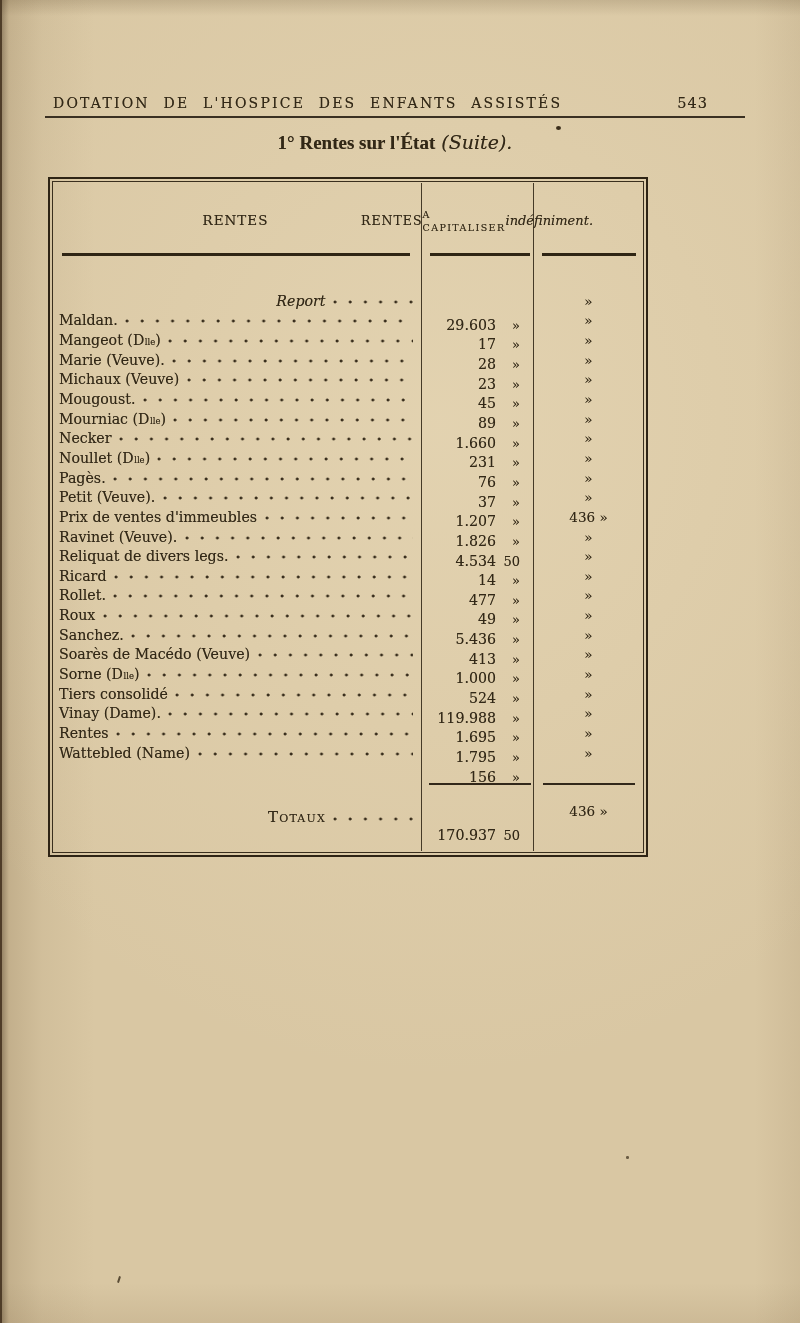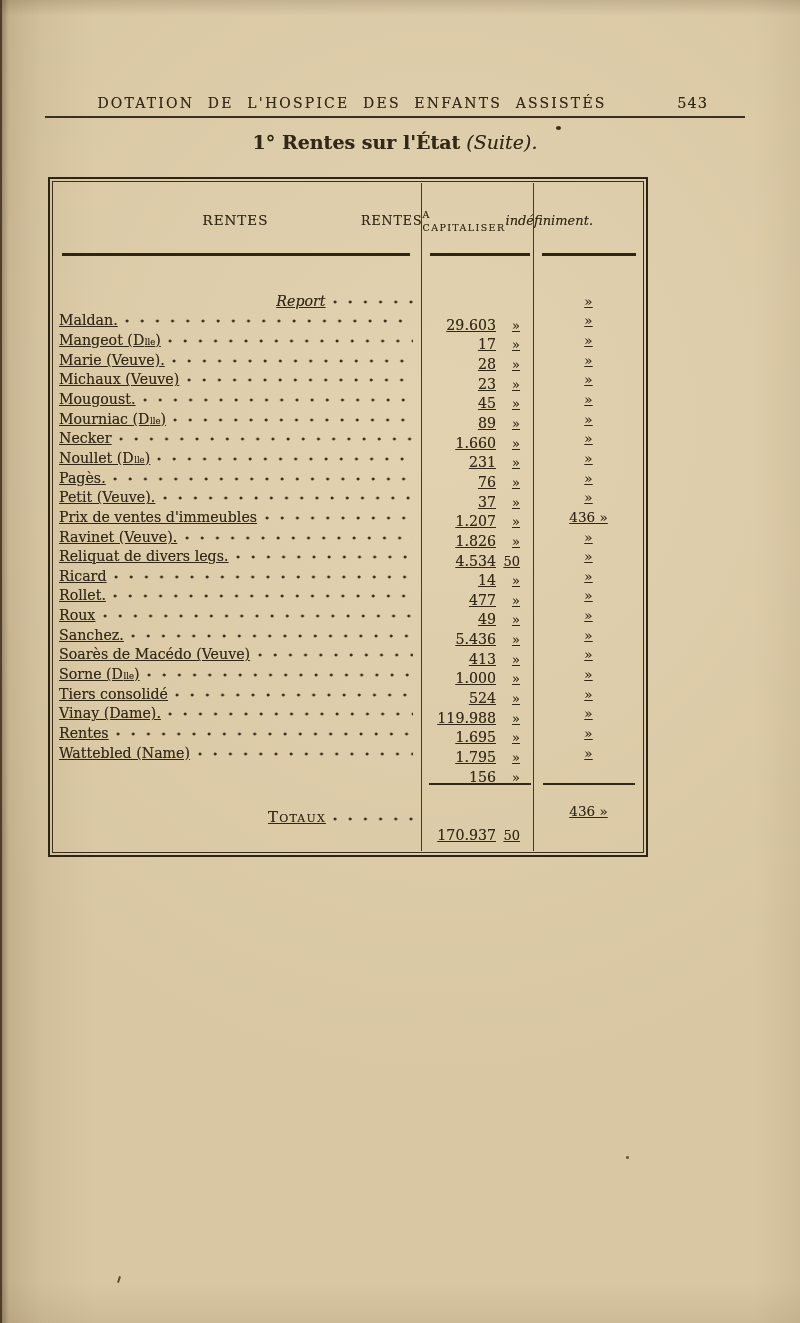--- a/index.html
+++ b/index.html
@@ -11,31 +11,31 @@
       radial-gradient(120% 80% at 55% 32%, rgba(238,224,192,0.45), rgba(0,0,0,0) 62%),
       linear-gradient(90deg, rgba(62,44,22,0.50) 0px, rgba(116,92,58,0.22) 9px, rgba(116,92,58,0.08) 42px, rgba(0,0,0,0) 95px),
       linear-gradient(180deg, rgba(92,72,42,0.22) 0px, rgba(0,0,0,0) 16px),
       linear-gradient(270deg, rgba(116,92,58,0.10) 0px, rgba(0,0,0,0) 45px),
       linear-gradient(0deg, rgba(116,92,58,0.12) 0px, rgba(0,0,0,0) 40px),
       #d9c7a3;
   }
   .page-edge{position:absolute;left:0;top:0;bottom:0;width:2px;background:#43311f;opacity:.85;}
 
   
-  .running-head{position:absolute;left:46px;top:95px;width:612px;text-align:center;
+  .running-head{position:absolute;left:53px;top:95px;width:612px;text-align:left;
     font-size:14px;letter-spacing:2.2px;word-spacing:7px;white-space:nowrap;
     text-shadow:0 0 .5px rgba(50,40,20,.55);}
   .pagenum{position:absolute;top:95px;right:92px;font-size:14.5px;letter-spacing:1px;
     text-shadow:0 0 .5px rgba(50,40,20,.55);}
   .head-rule{position:absolute;left:45px;top:116px;width:700px;height:2px;background:#3a3022;}
 
   
   .section-title{position:absolute;left:45px;top:131px;width:700px;text-align:center;
     font-size:19px;white-space:nowrap;text-shadow:0 0 .5px rgba(50,40,20,.5);}
-  .section-title .bold{font-weight:bold;}
+  .section-title .bold{font-weight:bold;font-family:Liberation Serif, serif;}
   .section-title .suite{font-style:italic;font-weight:normal;}
 
   
   .table-outer{position:absolute;left:48px;top:177px;width:600px;height:680px;
     box-sizing:border-box;border:2.5px solid #2e2415;}
   .table-inner{position:absolute;inset:2px;border:1px solid #3a2f1e;}
   .divider{position:absolute;top:4px;bottom:4px;width:1px;background:#453a27;}
   .div1{left:371px;} .div2{left:483px;}
 
   
@@ -47,21 +47,21 @@
   .th-rentes{font-size:13.5px;letter-spacing:1px;}
   .cap-l1{font-size:12.5px;letter-spacing:1px;line-height:15px;}
   .cap-l2{font-size:9.5px;letter-spacing:1.4px;line-height:13px;margin-top:2px;}
   .cap-l3{font-size:13px;line-height:15px;font-style:italic;}
   .hrule{position:absolute;top:74px;height:3px;background:#2f2514;}
   .hr1{left:12px;width:348px;} .hr2{left:380px;width:100px;} .hr3{left:492px;width:94px;}
 
   
   .tbody{position:absolute;left:0;right:2px;top:112px;}
   .row{display:grid;grid-template-columns:371px 112px 1fr;height:19.65px;align-items:center;
-    font-size:14.2px;text-shadow:0 0 .45px rgba(50,40,20,.5);text-decoration:underline;}
+    font-size:14.2px;text-shadow:0 0 .45px rgba(50,40,20,.5);}
   .cell{overflow:hidden;}
   .name{display:flex;align-items:baseline;padding-left:9px;white-space:nowrap;}
   .name sup{font-size:8.5px;line-height:0;vertical-align:super;margin-left:.5px;}
   .leader{flex:1 1 auto;align-self:flex-end;height:6px;margin:0 8px 4px 7px;
     background-image:radial-gradient(circle at 2px 3px, #382d1c 1.15px, rgba(56,45,28,0) 1.8px);
     background-size:15.2px 6px;background-repeat:repeat-x;}
   .val{display:flex;justify-content:flex-end;align-items:baseline;padding-right:13px;}
   .amount{text-align:right;margin-top:48px;}
   .cents{width:24px;text-align:right;font-size:13px;}
   .cap{text-align:center;font-size:13.5px;}

